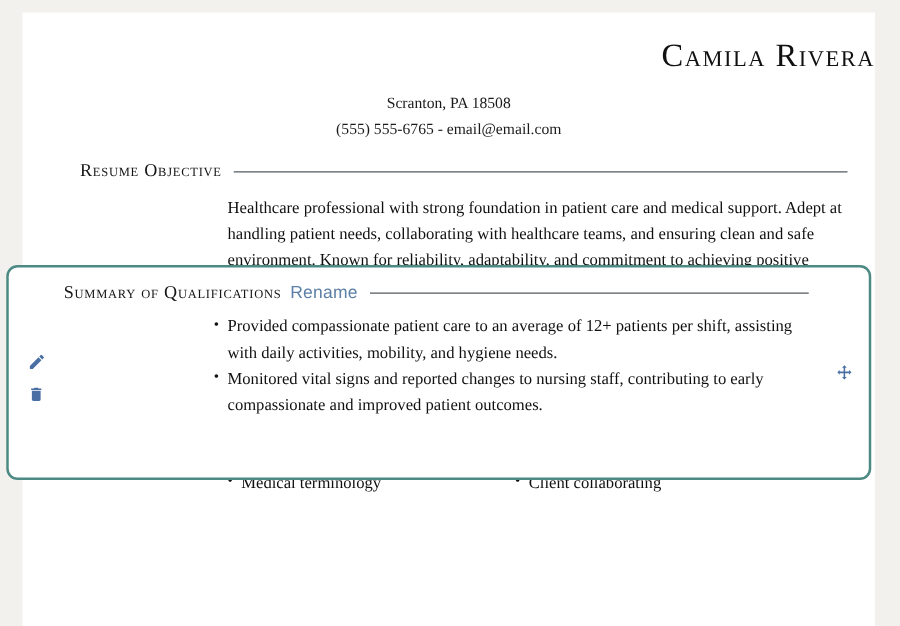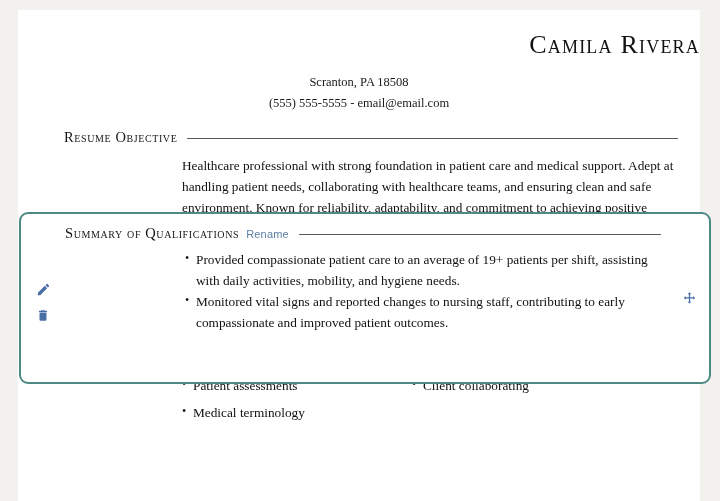--- a/index.html
+++ b/index.html
@@ -56,21 +56,21 @@
   .section-title {
     font-size: 14.5px;
     font-variant: small-caps;
     letter-spacing: 0.6px;
     color: #151515;
     white-space: nowrap;
   }
   .rename-link {
     font-family: "Liberation Sans", sans-serif;
     font-variant: normal;
-    font-size: 11px;
+    font-size: 14px;
     color: #5b7fa6;
     margin-left: 7px;
     letter-spacing: 0.2px;
     cursor: pointer;
   }
   .head-rule {
     flex: 1;
     height: 1px;
     background: #555b5e;
     margin-left: 10px;
@@ -138,21 +138,21 @@
     content: "\2022";
     position: absolute;
     left: 0;
     top: -1px;
     font-size: 12px;
   }
 
   
   #section-overlay {
     position: absolute;
-    left: 19px;
+    left: 5px;
     top: 212px;
     width: 692px;
     height: 172px;
     border: 2px solid #4d8a84;
     border-radius: 9px;
     background: #ffffff;
     box-sizing: border-box;
     overflow: hidden;
   }
   .overlay-gutter-left {
@@ -227,41 +227,40 @@
 </style>
 </head>
 <body>
 
 <div id="resume-page">
 
   <h1 class="doc-name">Camila Rivera</h1>
 
   <div class="doc-contact">
     <div>Scranton, PA 18508</div>
-    <div>(555) 555-5555 - email@email.com</div>
+    <div>(555) 555-6765 - email@email.com</div>
   </div>
 
   <div class="section-head">
     <span class="section-title">Resume Objective</span>
     <span class="head-rule"></span>
   </div>
   <div class="section-body">
     <div class="para">Healthcare professional with strong foundation in patient care and medical support. Adept at handling patient needs, collaborating with healthcare teams, and ensuring clean and safe environment. Known for reliability, adaptability, and commitment to achieving positive patient outcomes.</div>
   </div>
 
   <div class="section-head" style="margin-top:58px;">
     <span class="section-title">Professional Skills</span>
     <span class="head-rule"></span>
   </div>
   <div class="skills-wrap">
     <div class="skills-col">
       <ul>
         <li>Patient care</li>
         <li>Direct patient care</li>
-        <li>Patient assessments</li>
         <li>Medical terminology</li>
       </ul>
     </div>
     <div class="skills-col">
       <ul>
         <li>Basic life support</li>
         <li>Electronic charting</li>
         <li>Client collaborating</li>
       </ul>
     </div>
@@ -285,21 +284,21 @@
   </div>
 
   <div class="overlay-content">
     <div class="ov-head">
       <span class="ov-title">Summary of Qualifications</span>
       <span class="rename-link">Rename</span>
       <span class="ov-rule"></span>
     </div>
     <div class="ov-body">
       <ul class="bullets">
-        <li>Provided compassionate patient care to an average of 19+ patients per shift, assisting with daily activities, mobility, and hygiene needs.</li>
+        <li>Provided compassionate patient care to an average of 12+ patients per shift, assisting with daily activities, mobility, and hygiene needs.</li>
         <li>Monitored vital signs and reported changes to nursing staff, contributing to early compassionate and improved patient outcomes.</li>
       </ul>
     </div>
   </div>
 
   <div id="move-handle">
     <svg width="15" height="15" viewBox="0 0 24 24" fill="currentColor" aria-hidden="true">
       <path d="M12 2l3 3h-2v5h5V8l3 3-3 3v-2h-5v5h2l-3 3-3-3h2v-5H6v2l-3-3 3-3v2h5V5H9l3-3z"></path>
     </svg>
   </div>

